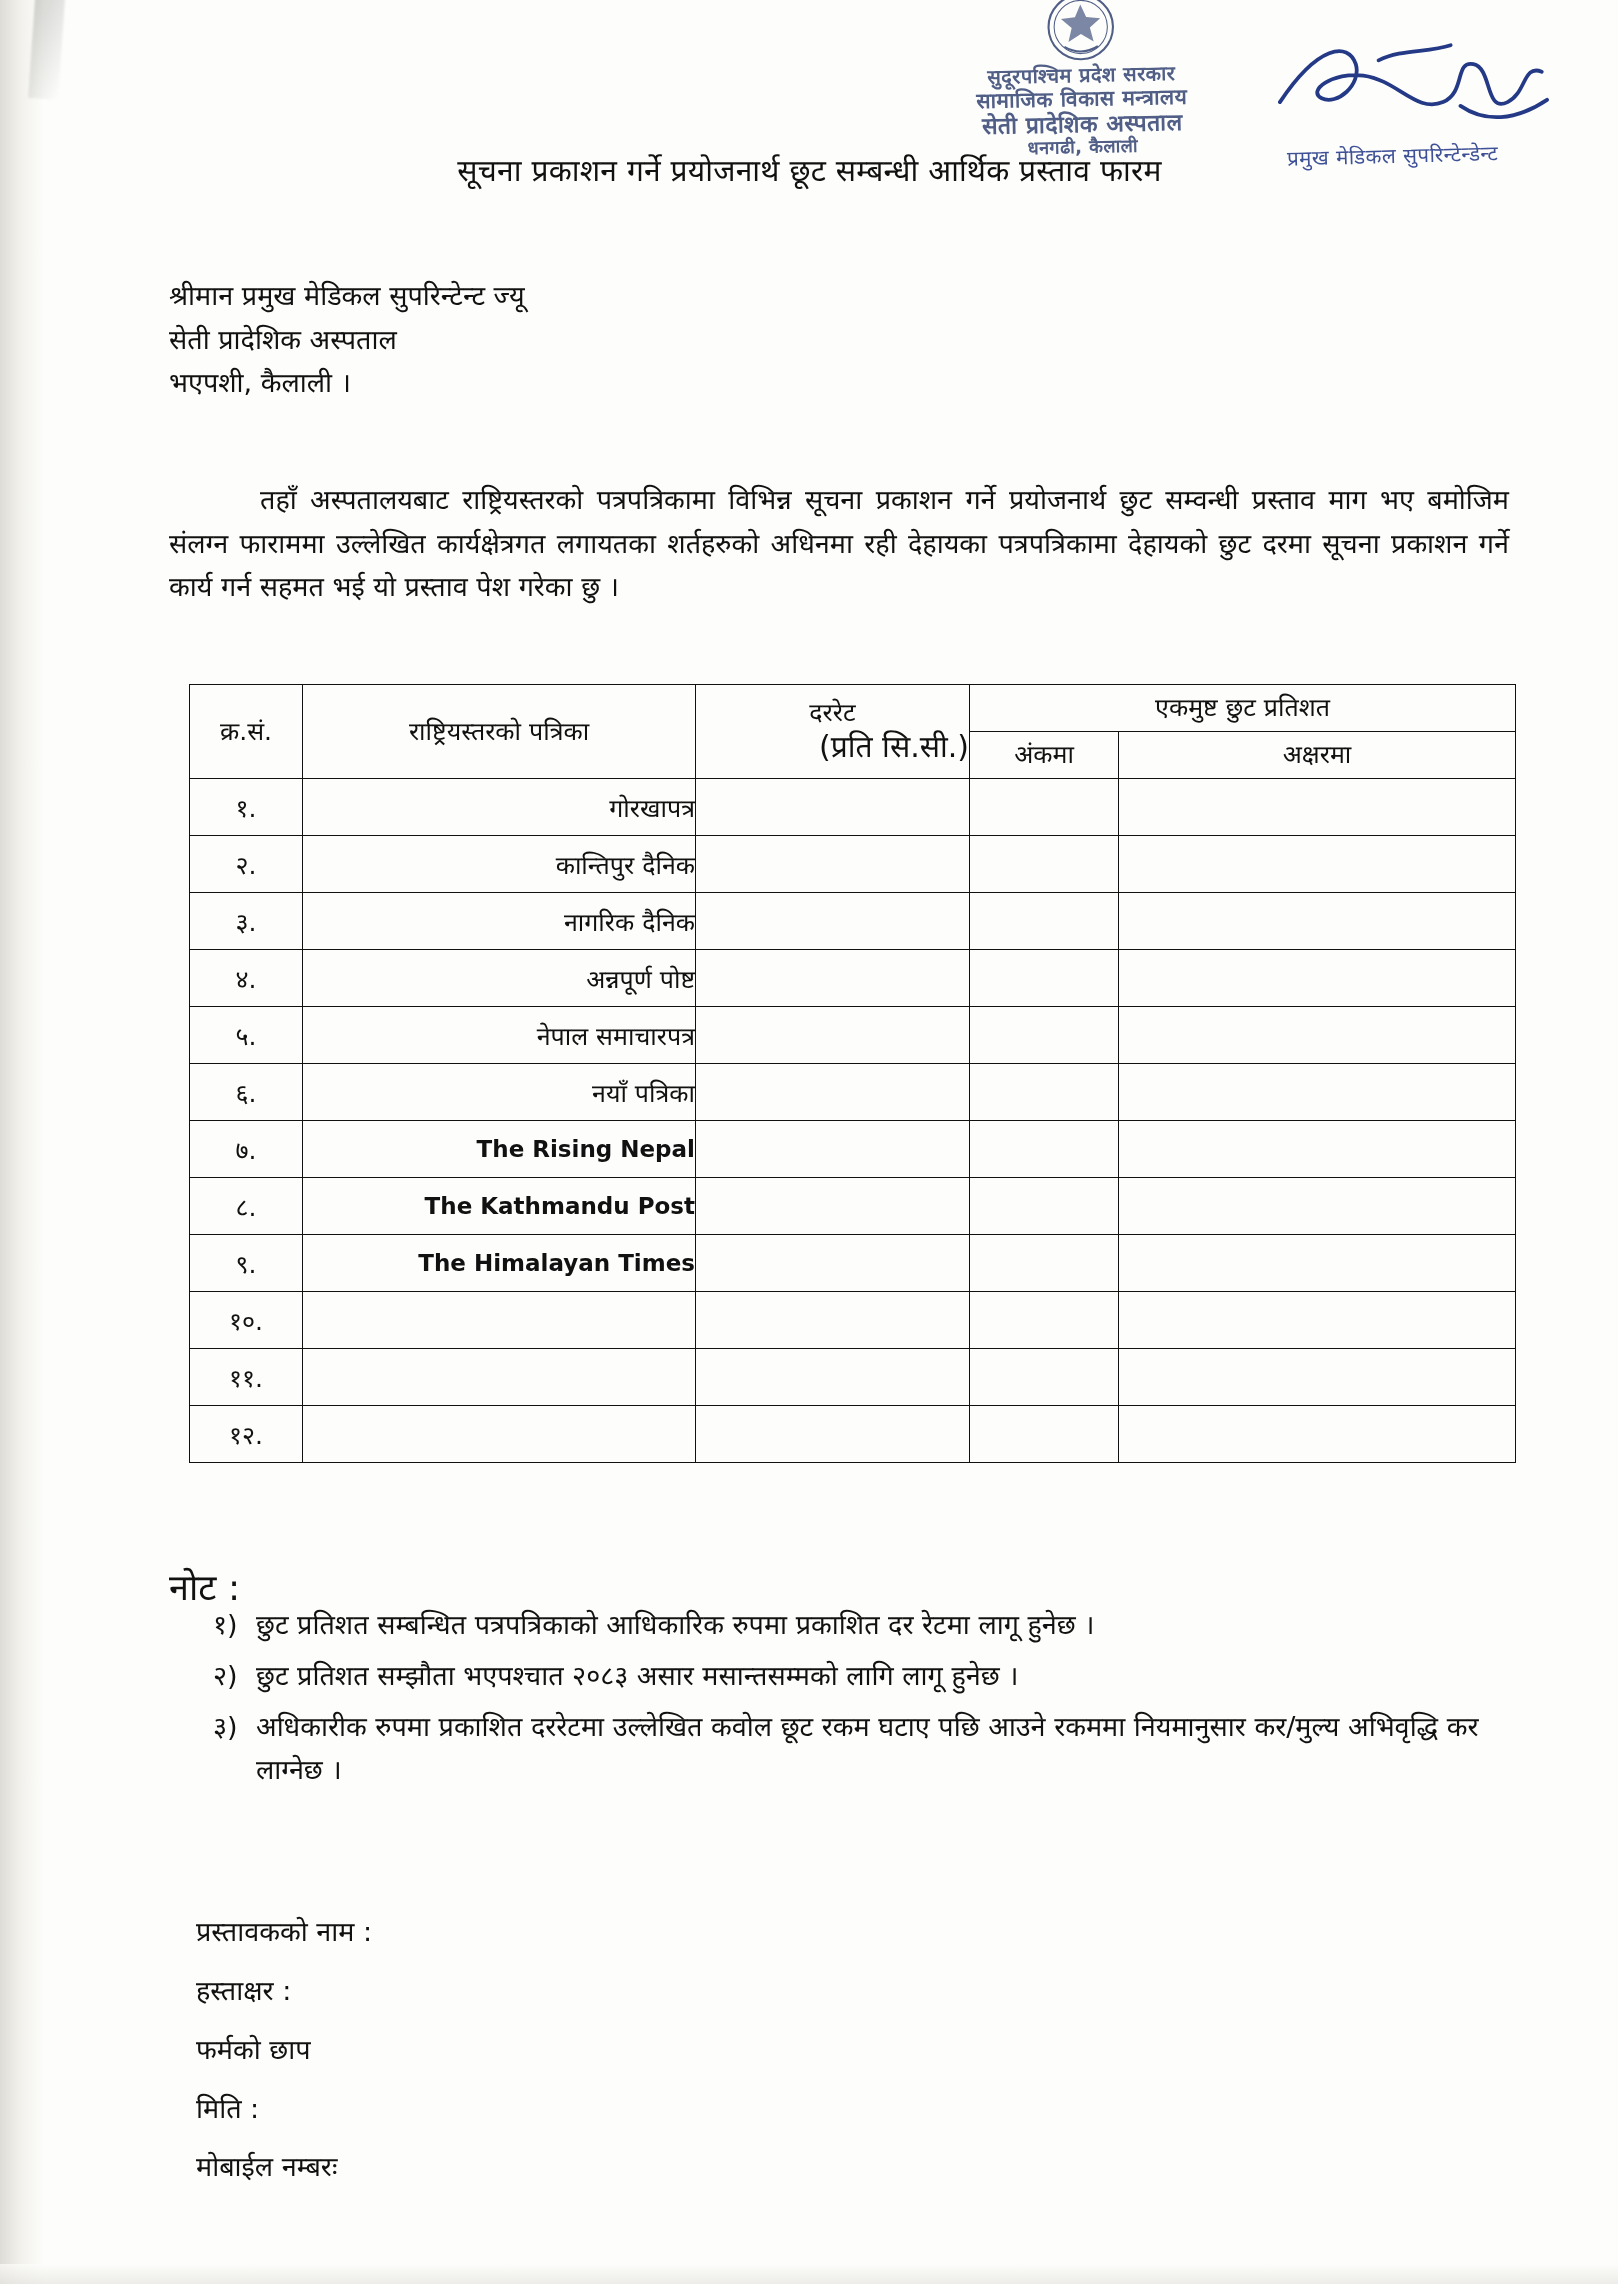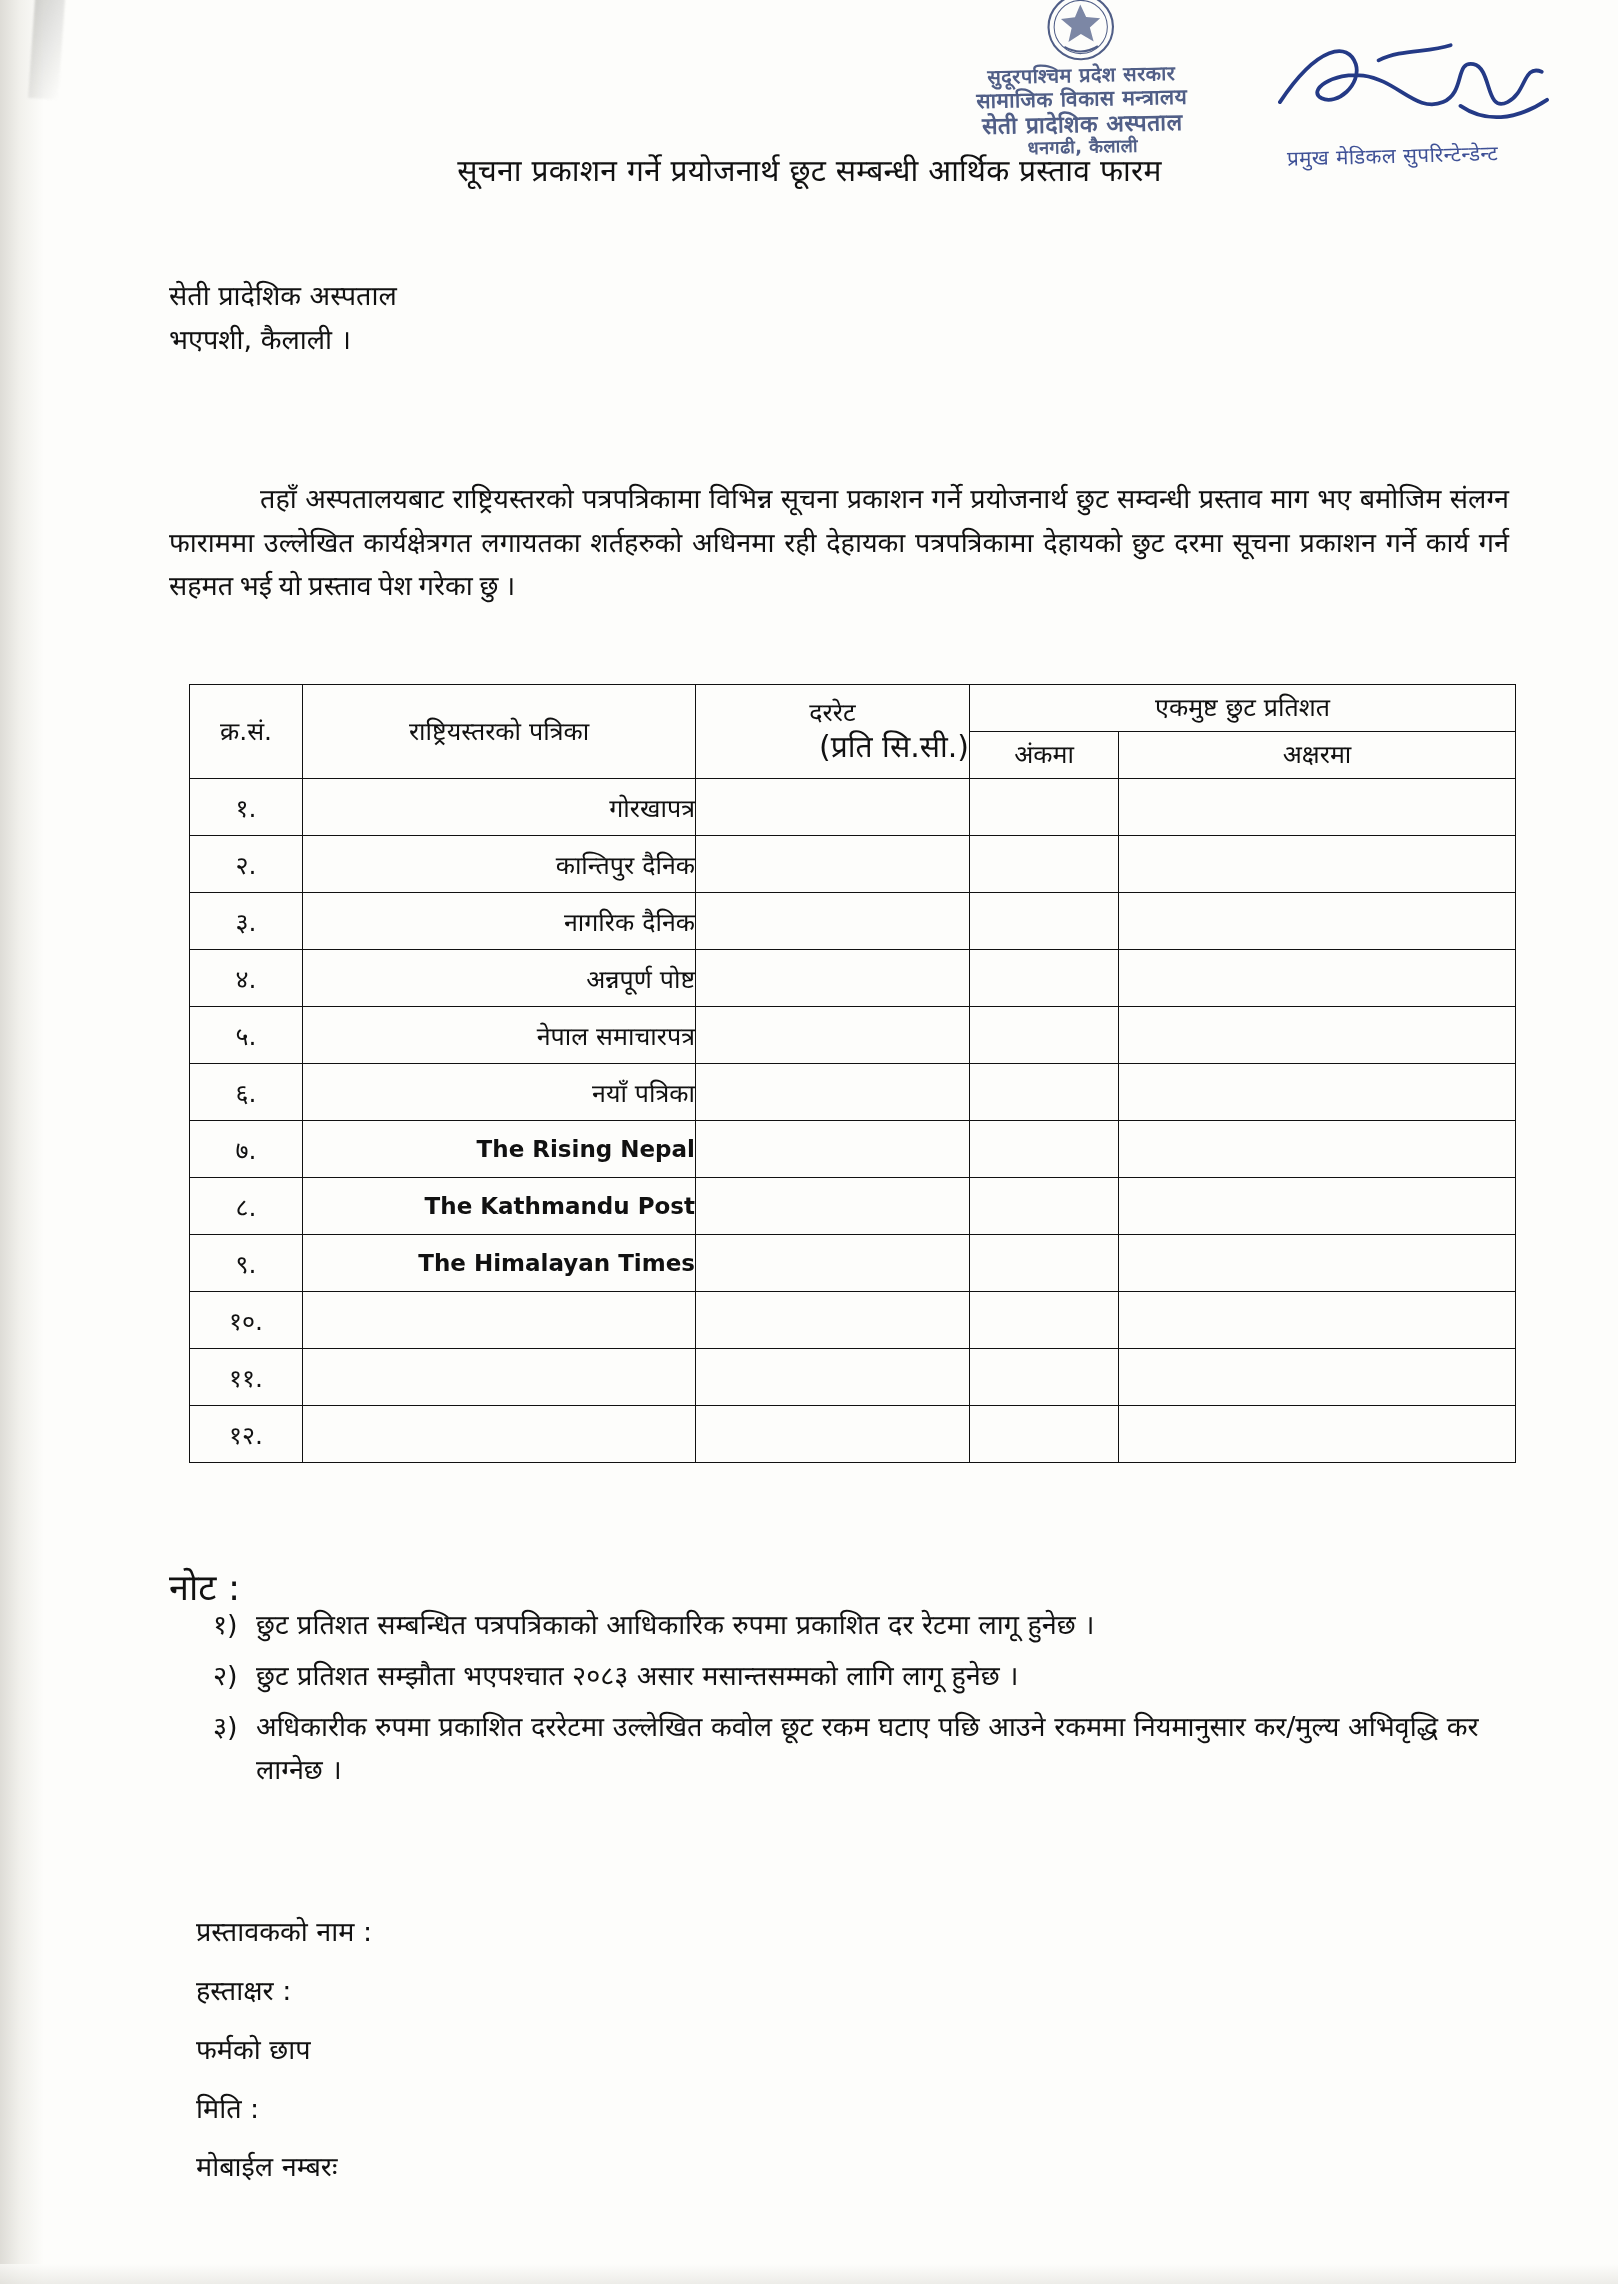--- a/index.html
+++ b/index.html
@@ -125,21 +125,20 @@
   .body-para {
     position: absolute;
     left: 169px;
     top: 478px;
     width: 1340px;
     font-size: 27px;
     line-height: 1.62;
     text-align: justify;
     text-justify: inter-word;
     color: #111;
-    font-family: Liberation Serif, serif;
   }
   .body-para .indent { display: inline-block; width: 91px; }
 
   
   .tbl-wrap {
     position: absolute;
     left: 189px;
     top: 684px;
     width: 1326px;
   }
@@ -250,20 +249,21 @@
         <path d="M150 40 C180 25, 215 30, 245 20"></path>
         <path d="M258 100 C290 122, 330 120, 372 92"></path>
       </g>
     </svg>
   </div>
   <div class="sig-caption">प्रमुख मेडिकल सुपरिन्टेन्डेन्ट</div>
 
   <div class="doc-title">सूचना प्रकाशन गर्ने प्रयोजनार्थ छूट सम्बन्धी आर्थिक प्रस्ताव फारम</div>
 
   <div class="addr">
+    <div>श्रीमान प्रमुख मेडिकल सुपरिन्टेन्ट ज्यू</div>
     <div>सेती प्रादेशिक अस्पताल</div>
     <div>भएपशी, कैलाली ।</div>
   </div>
 
   <div class="body-para"><span class="indent"></span><span>तहाँ अस्पतालयबाट राष्ट्रियस्तरको पत्रपत्रिकामा विभिन्न सूचना प्रकाशन गर्ने प्रयोजनार्थ छुट सम्वन्धी प्रस्ताव माग भए बमोजिम संलग्न फाराममा उल्लेखित कार्यक्षेत्रगत लगायतका शर्तहरुको अधिनमा रही देहायका पत्रपत्रिकामा देहायको छुट दरमा सूचना प्रकाशन गर्ने कार्य गर्न सहमत भई यो प्रस्ताव पेश गरेका छु ।</span></div>
 
   <div class="tbl-wrap">
     <table class="main">
       <colgroup>
         <col class="col-sn">

